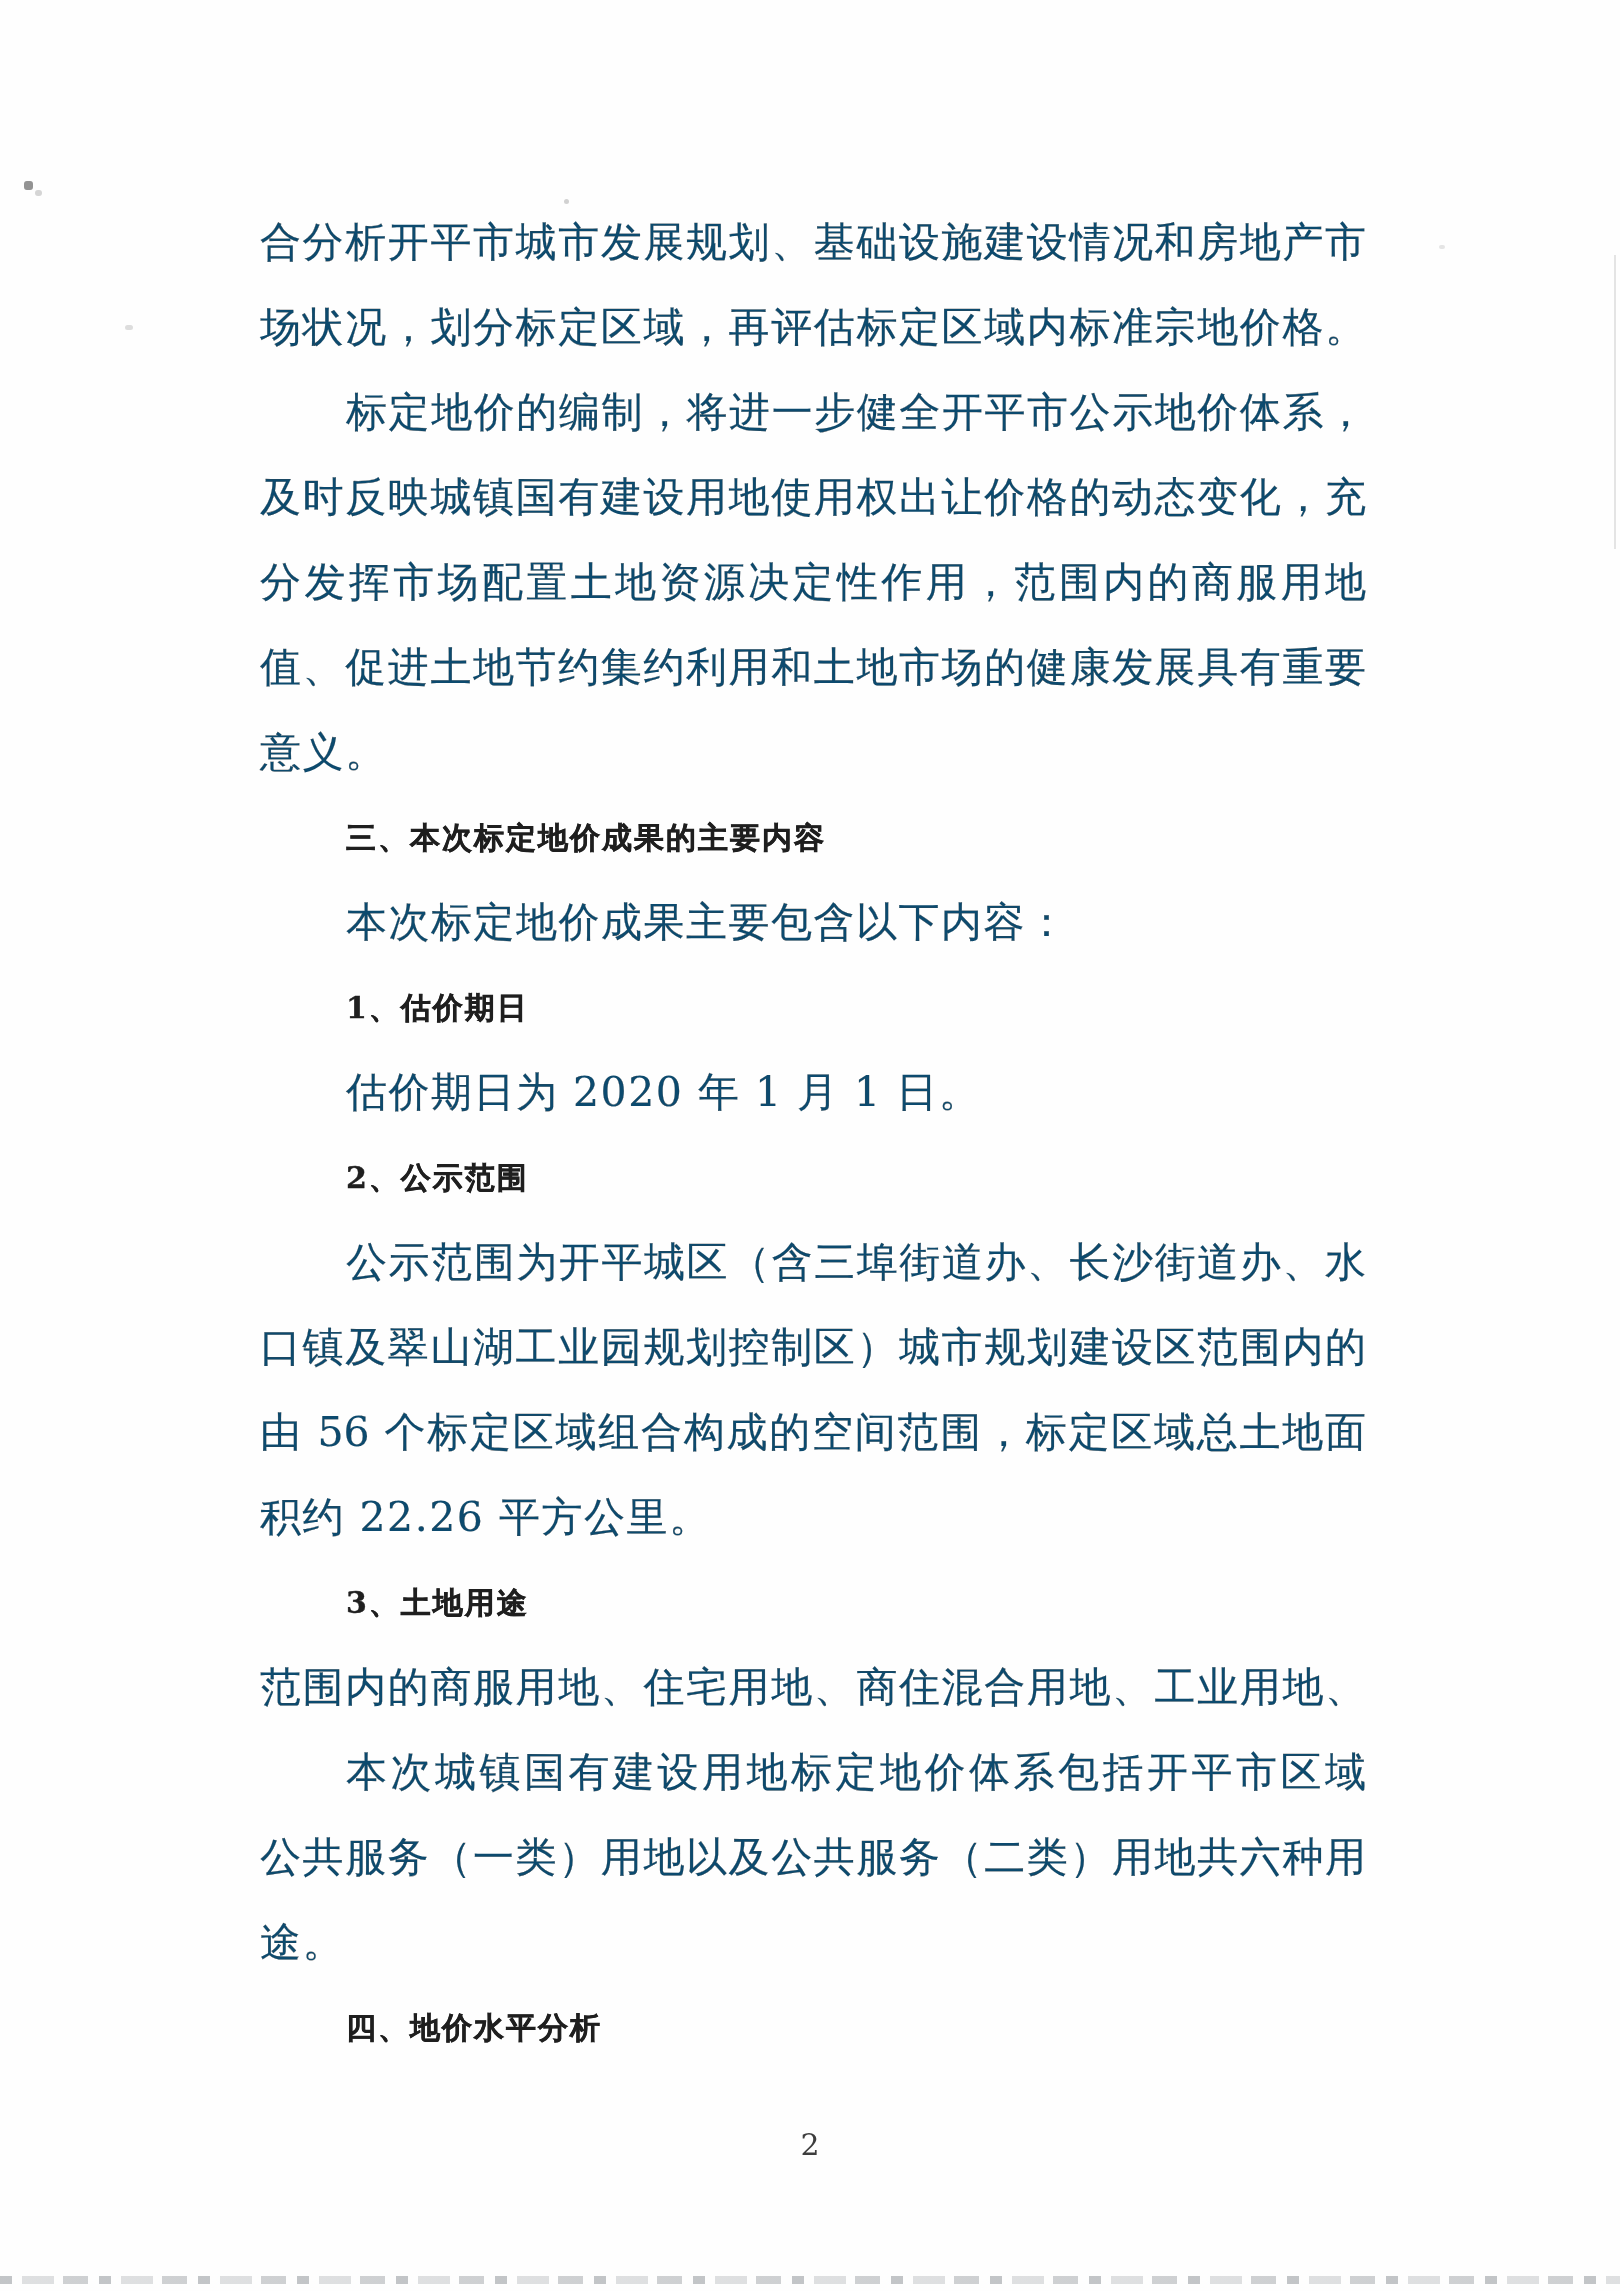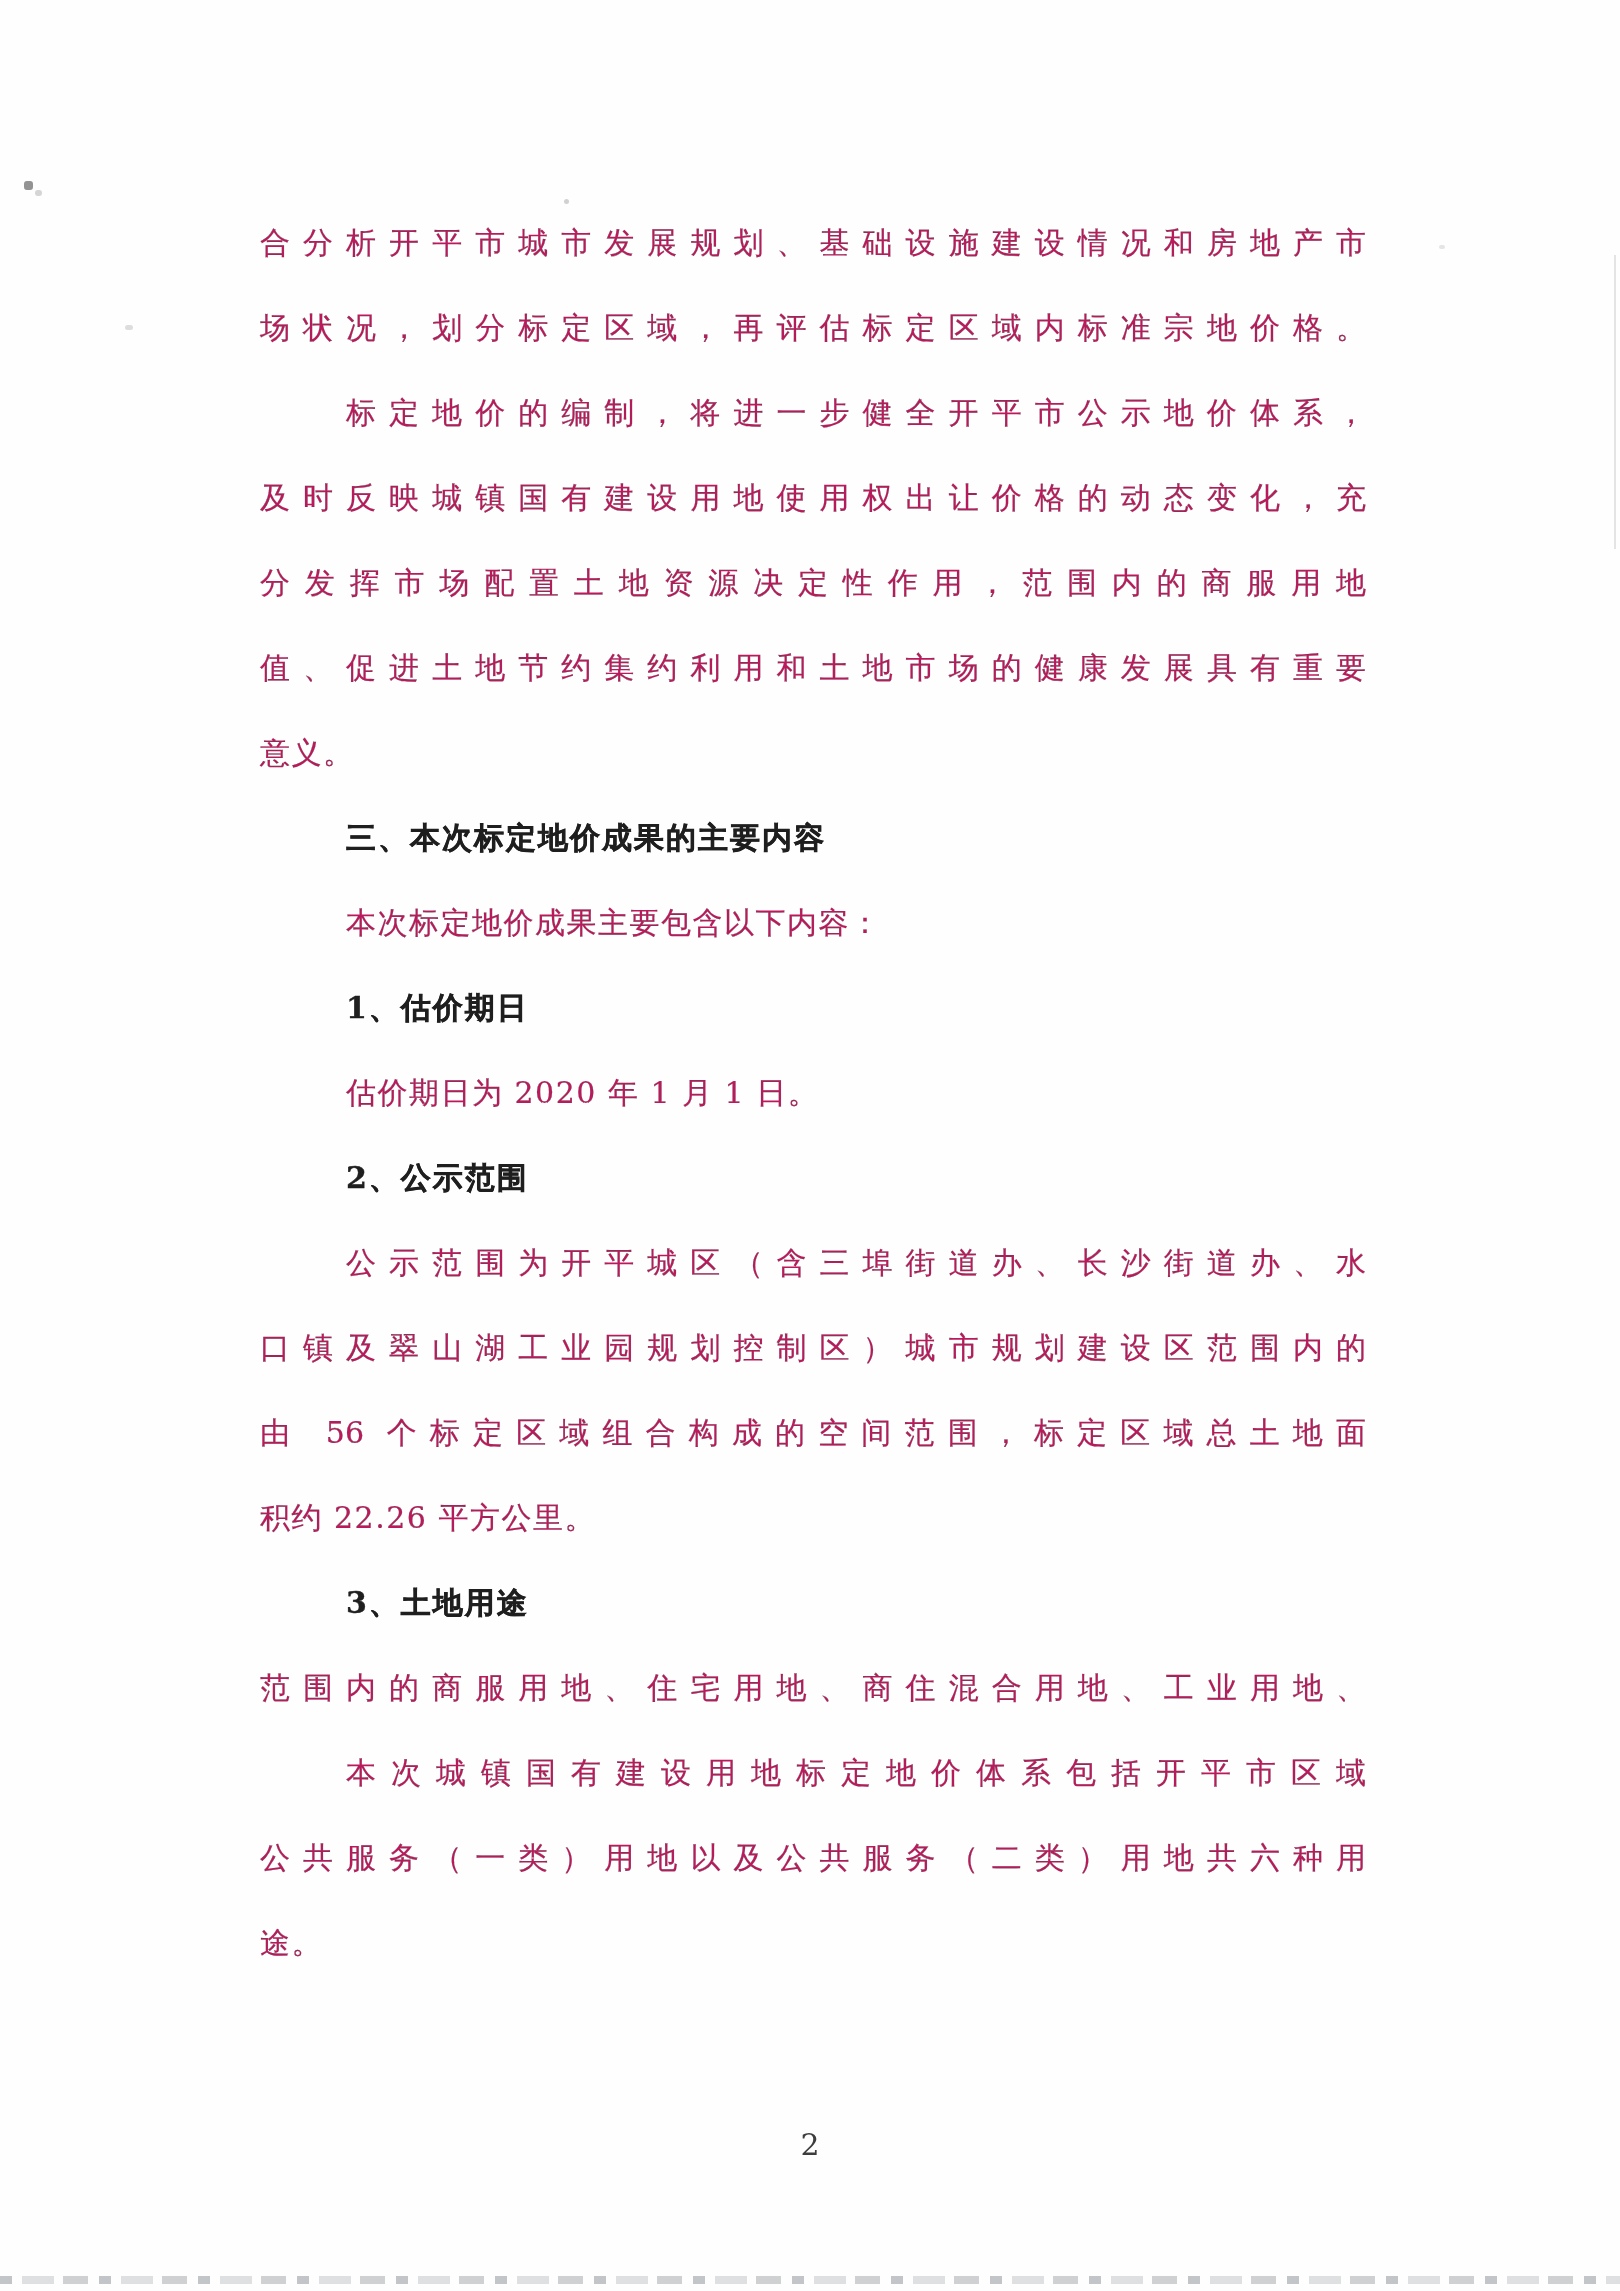--- a/index.html
+++ b/index.html
@@ -19,25 +19,25 @@
   }
   .text-block {
     position: absolute;
     left: 260px;
     top: 200px;
     width: 1106px;
   }
   .line {
     height: 85px;
     line-height: 85px;
-    font-size: 30px;
+    font-size: 41px;
     letter-spacing: 1.5px;
     text-align: left;
     white-space: normal;
-    color: #be185d;
+    color: #0c4a6e;
     
     -webkit-text-stroke: 0.2px #4a4a4a;
   }
   .line.j {
     letter-spacing: 0;
     text-align: justify;
     text-align-last: justify;
   }
   .line.ind {
     text-indent: 86px;
@@ -116,20 +116,21 @@
     <div class="line ind heading">2、公示范围</div>
     <div class="line ind j">公示范围为开平城区（含三埠街道办、长沙街道办、水</div>
     <div class="line j">口镇及翠山湖工业园规划控制区）城市规划建设区范围内的</div>
     <div class="line j">由 56 个标定区域组合构成的空间范围，标定区域总土地面</div>
     <div class="line">积约 22.26 平方公里。</div>
     <div class="line ind heading">3、土地用途</div>
     <div class="line j">范围内的商服用地、住宅用地、商住混合用地、工业用地、</div>
     <div class="line ind j">本次城镇国有建设用地标定地价体系包括开平市区域</div>
     <div class="line j">公共服务（一类）用地以及公共服务（二类）用地共六种用</div>
     <div class="line">途。</div>
+    <div class="line ind heading">四、地价水平分析</div>
   </div>
 
   <div class="page-number">2</div>
 
   <div class="speck s1"></div>
   <div class="speck s2"></div>
   <div class="speck s3"></div>
   <div class="speck s4"></div>
   <div class="speck s5"></div>
   <div class="edge-line"></div>

